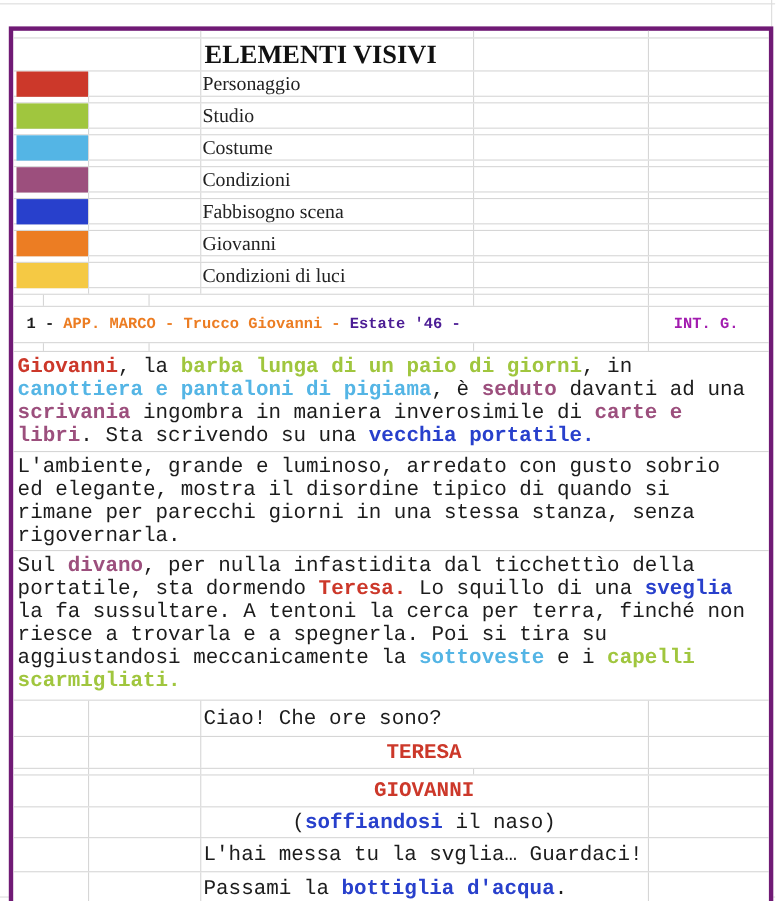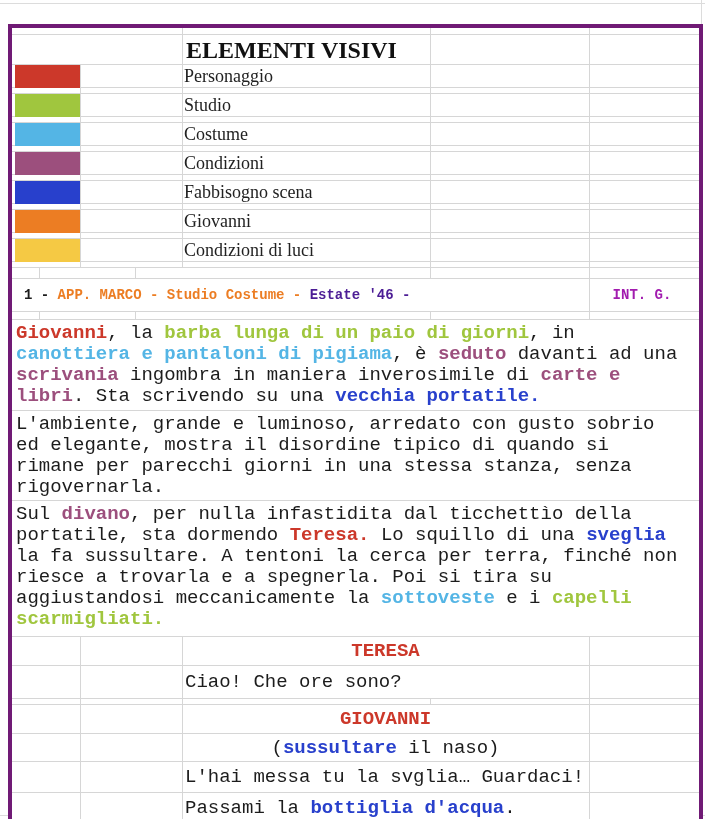--- a/index.html
+++ b/index.html
@@ -166,65 +166,65 @@
 
     <div class="row preheader-row">
       <i class="vl" style="left:27px"></i>
       <i class="vl" style="left:123px"></i>
       <i class="vl" style="left:418px"></i>
       <i class="vl" style="left:577px"></i>
     </div>
 
     <div class="row header-row">
       <i class="vl" style="left:577px"></i>
-      <span class="header-text"><span style="color:#1c1c1c">1 - </span><span style="color:#EC7D23">APP. MARCO - Studio Costume - </span><span style="color:#4c1d95">Estate '46 - </span></span>
+      <span class="header-text"><span style="color:#1c1c1c">1 - </span><span style="color:#EC7D23">APP. MARCO - Trucco Giovanni - </span><span style="color:#4c1d95">Estate '46 - </span></span>
       <span class="header-intg" style="color:#a21caf">INT. G.</span>
     </div>
 
     <div class="row postheader-row">
       <i class="vl" style="left:27px"></i>
       <i class="vl" style="left:123px"></i>
       <i class="vl" style="left:418px"></i>
       <i class="vl" style="left:577px"></i>
     </div>
 
     <div class="row para-row" style="height:91px"><span style="color: rgb(204, 56, 42); font-weight: bold;">Giovanni</span><span>, la </span><span style="color: rgb(160, 198, 62); font-weight: bold;">barba lunga di un paio di giorni</span><span>, in </span><span style="color: rgb(84, 181, 229); font-weight: bold;">canottiera e pantaloni di pigiama</span><span>, è </span><span style="color: rgb(156, 79, 125); font-weight: bold;">seduto</span><span> davanti ad una </span><span style="color: rgb(156, 79, 125); font-weight: bold;">scrivania</span><span> ingombra in maniera inverosimile di </span><span style="color: rgb(156, 79, 125); font-weight: bold;">carte e libri</span><span>. Sta scrivendo su una </span><span style="color: rgb(40, 64, 204); font-weight: bold;">vecchia portatile.</span></div>
     <div class="row para-row" style="height:90px"><span>L'ambiente, grande e luminoso, arredato con gusto sobrio ed elegante, mostra il disordine tipico di quando si rimane per parecchi giorni in una stessa stanza, senza rigovernarla.</span></div>
     <div class="row para-row" style="height:136px"><span>Sul </span><span style="color: rgb(156, 79, 125); font-weight: bold;">divano</span><span>, per nulla infastidita dal ticchettìo della portatile, sta dormendo </span><span style="color: rgb(204, 56, 42); font-weight: bold;">Teresa.</span><span> Lo squillo di una </span><span style="color: rgb(40, 64, 204); font-weight: bold;">sveglia</span><span> la fa sussultare. A tentoni la cerca per terra, finché non riesce a trovarla e a spegnerla. Poi si tira su aggiustandosi meccanicamente la </span><span style="color: rgb(84, 181, 229); font-weight: bold;">sottoveste</span><span> e i </span><span style="color: rgb(160, 198, 62); font-weight: bold;">capelli scarmigliati.</span></div>
 
+    <div class="row dlg-row" style="height:33px;line-height:33px;">
+      <i class="vl" style="left:68px"></i>
+      <i class="vl" style="left:170px"></i>
+      <i class="vl" style="left:577px"></i>
+      <span class="dlg-left"><span>Ciao! Che ore sono?</span></span>
+    </div>
     <div class="row dlg-row" style="height:29px;line-height:29px;">
       <i class="vl" style="left:68px"></i>
       <i class="vl" style="left:170px"></i>
       <i class="vl" style="left:577px"></i>
       <span class="dlg-center char-name" style="color:#CC382A">TERESA</span>
     </div>
-    <div class="row dlg-row" style="height:33px;line-height:33px;">
-      <i class="vl" style="left:68px"></i>
-      <i class="vl" style="left:170px"></i>
-      <i class="vl" style="left:577px"></i>
-      <span class="dlg-left"><span>Ciao! Che ore sono?</span></span>
-    </div>
     <div class="row gap-row">
       <i class="vl" style="left:68px"></i>
       <i class="vl" style="left:170px"></i>
       <i class="vl" style="left:418px"></i>
       <i class="vl" style="left:577px"></i>
     </div>
 
     <div class="row dlg-row" style="height:29px;line-height:29px;">
       <i class="vl" style="left:68px"></i>
       <i class="vl" style="left:170px"></i>
       <i class="vl" style="left:577px"></i>
       <span class="dlg-center char-name" style="color:#CC382A">GIOVANNI</span>
     </div>
     <div class="row dlg-row" style="height:28px;line-height:28px;">
       <i class="vl" style="left:68px"></i>
       <i class="vl" style="left:170px"></i>
       <i class="vl" style="left:577px"></i>
-      <span class="dlg-center"><span>(</span><span style="color: rgb(40, 64, 204); font-weight: bold;">sussultare</span><span> il naso)</span></span>
+      <span class="dlg-center"><span>(</span><span style="color: rgb(40, 64, 204); font-weight: bold;">soffiandosi</span><span> il naso)</span></span>
     </div>
     <div class="row dlg-row" style="height:31px;line-height:31px;">
       <i class="vl" style="left:68px"></i>
       <i class="vl" style="left:170px"></i>
       <i class="vl" style="left:577px"></i>
       <span class="dlg-left"><span>L'hai messa tu la svglia… Guardaci!</span></span>
     </div>
     <div class="row dlg-row last" style="height:30px;line-height:30px;">
       <i class="vl" style="left:68px"></i>
       <i class="vl" style="left:170px"></i>

